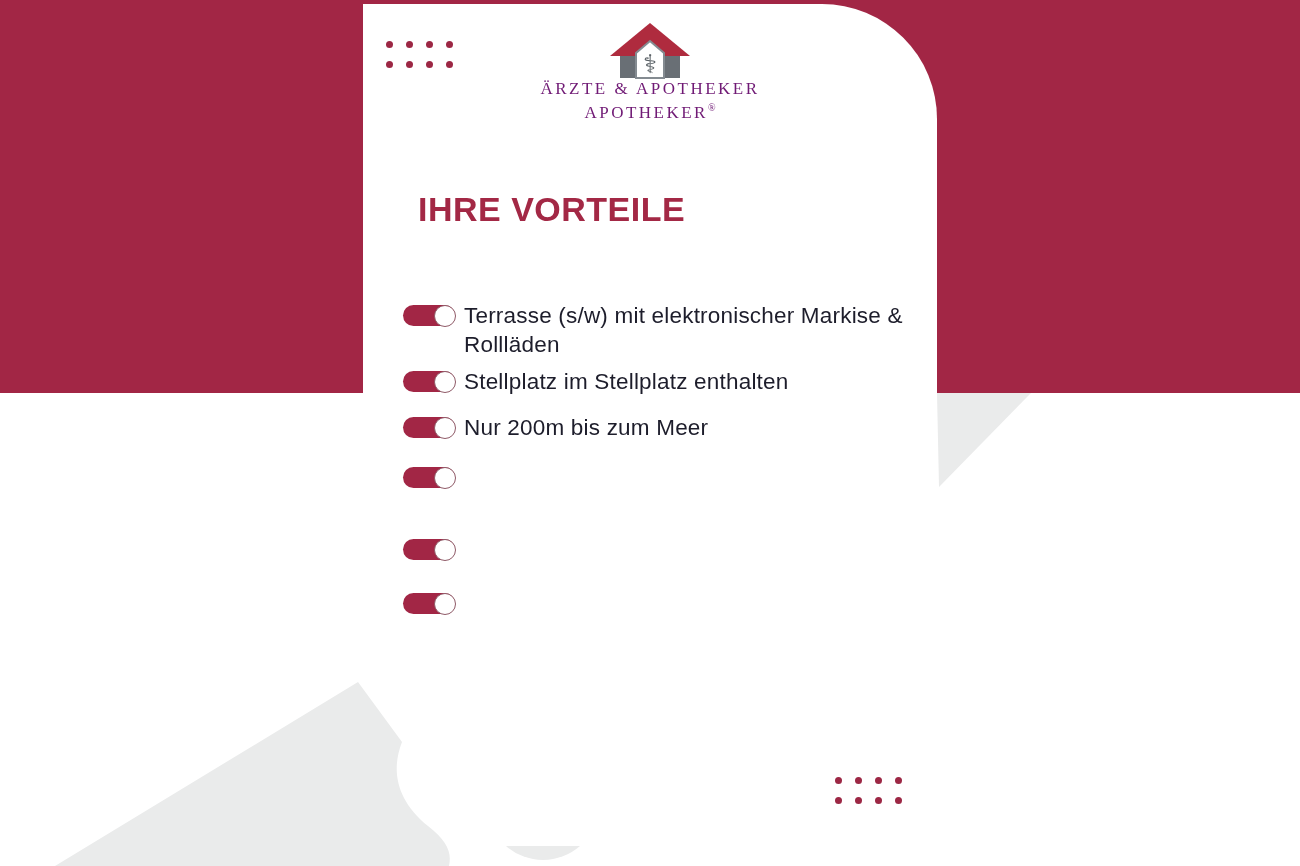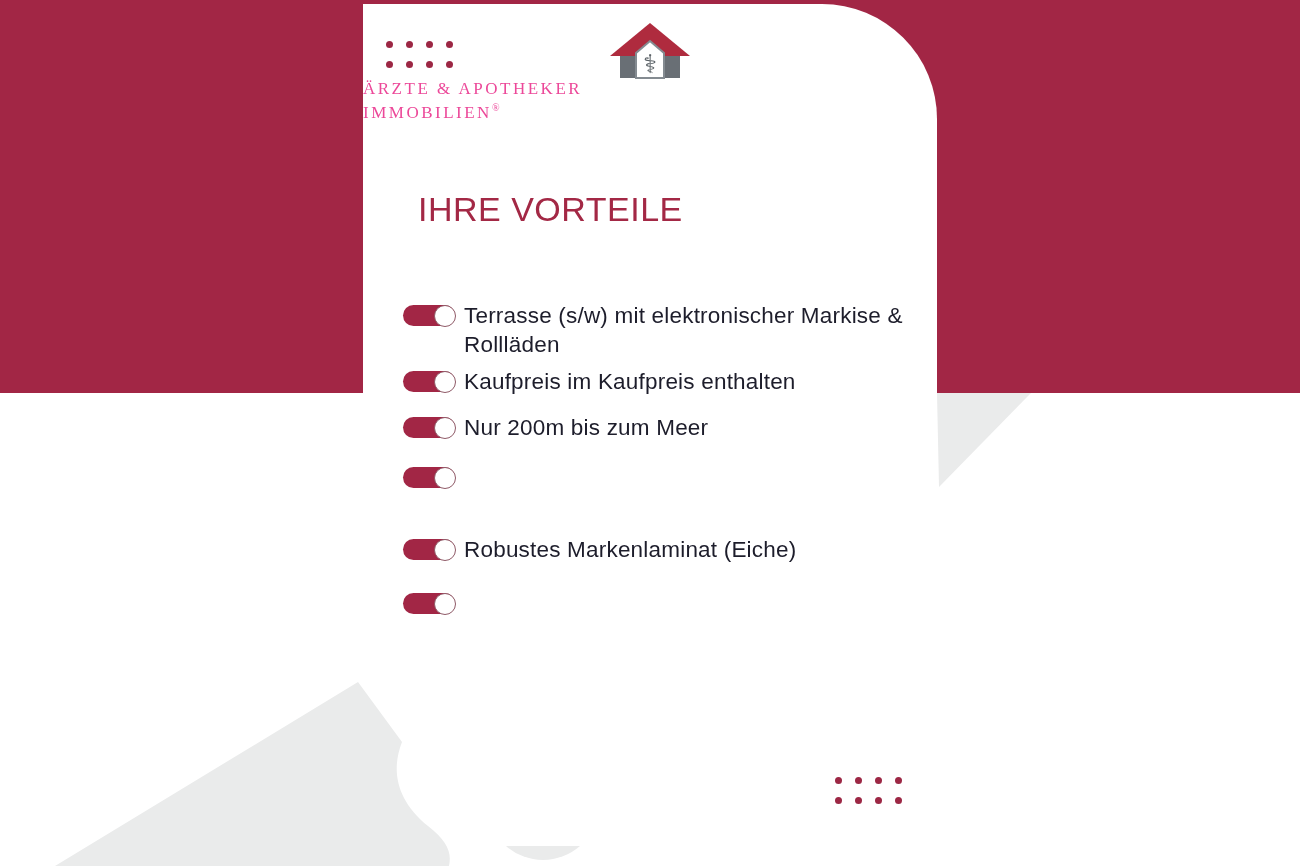--- a/index.html
+++ b/index.html
@@ -13,26 +13,26 @@
         border-top-right-radius:115px;z-index:1;}
   .watermark{position:absolute;left:0;top:0;width:1300px;height:866px;z-index:2;pointer-events:none;}
   .content{position:absolute;left:0;top:0;width:1300px;height:866px;z-index:3;}
   
   .dotgrid{position:absolute;display:grid;grid-template-columns:repeat(4,20px);grid-auto-rows:20px;}
   .dotgrid-top{left:386px;top:41px;}
   .dotgrid-bottom{left:835px;top:777px;}
   .dot{width:7px;height:7px;border-radius:50%;background:#9C2744;}
   
   .logo-icon{position:absolute;left:608px;top:22px;}
-  .brand-text{position:absolute;left:363px;top:79px;width:574px;text-align:left;
-              font-family:"Liberation Serif",serif;color:#ec4899;font-size:17px;line-height:19px;
+  .brand-text{position:absolute;left:363px;top:79px;width:574px;text-align:center;
+              font-family:"Liberation Serif",serif;color:#701a75;font-size:17px;line-height:19px;
               letter-spacing:2.5px;}
   .brand-text sup{font-size:10px;letter-spacing:0;}
   
-  .heading{position:absolute;left:418px;top:190px;font-size:34px;font-weight:400;
+  .heading{position:absolute;left:418px;top:190px;font-size:34px;font-weight:700;
            color:#A32845;letter-spacing:0.5px;}
   
   .benefit{position:absolute;left:403px;display:flex;gap:9px;}
   .toggle{width:52px;height:21px;border-radius:11px;background:#A22645;position:relative;
           flex:none;margin-top:4px;}
   .knob{position:absolute;right:-1px;top:-0.5px;width:22px;height:22px;background:#ffffff;
         border:1.5px solid #8f5a67;border-radius:50%;box-sizing:border-box;}
   .benefit-text{font-size:22.5px;line-height:29px;color:#1D1D2B;letter-spacing:0.2px;}
 </style>
 </head>
@@ -63,57 +63,56 @@
 
   <svg class="logo-icon" width="84" height="58" viewBox="0 0 84 58" xmlns="http://www.w3.org/2000/svg">
     <polygon points="42,1 2,34 82,34" fill="#AF2B3E"></polygon>
     <rect x="12" y="34" width="16" height="22" fill="#696F75"></rect>
     <rect x="56" y="34" width="16" height="22" fill="#696F75"></rect>
     <path d="M 42 19 L 56 31 L 56 56 L 28 56 L 28 31 Z" fill="#ffffff" stroke="#848B91" stroke-width="2"></path>
     <text x="42" y="51" text-anchor="middle" font-size="26" fill="#5A6166">⚕</text>
   </svg>
   <div class="brand-text">
     <span>ÄRZTE &amp; APOTHEKER</span><br>
-    <span>IMMOBILIEN</span><sup>®</sup>
+    <span>APOTHEKER</span><sup>®</sup>
   </div>
 
   <div class="heading">IHRE VORTEILE</div>
 
   <div class="benefit" style="top:301px">
     <div class="toggle">
         <span class="knob"></span>
       </div>
     <div class="benefit-text" style="width:475px">Terrasse (s/w) mit elektronischer Markise &amp; Rollläden</div>
   </div>
 
   <div class="benefit" style="top:367px">
     <div class="toggle">
         <span class="knob"></span>
       </div>
-    <div class="benefit-text">Kaufpreis im Kaufpreis enthalten</div>
+    <div class="benefit-text">Stellplatz im Stellplatz enthalten</div>
   </div>
 
   <div class="benefit" style="top:413px">
     <div class="toggle">
         <span class="knob"></span>
       </div>
     <div class="benefit-text">Nur 200m bis zum Meer</div>
   </div>
 
   <div class="benefit" style="top:463px">
     <div class="toggle">
         <span class="knob"></span>
       </div>
   </div>
 
   <div class="benefit" style="top:535px">
     <div class="toggle">
         <span class="knob"></span>
       </div>
-    <div class="benefit-text">Robustes Markenlaminat (Eiche)</div>
   </div>
 
   <div class="benefit" style="top:589px">
     <div class="toggle">
         <span class="knob"></span>
       </div>
   </div>
 
   <div class="dotgrid dotgrid-bottom">
     <span class="dot"></span>

